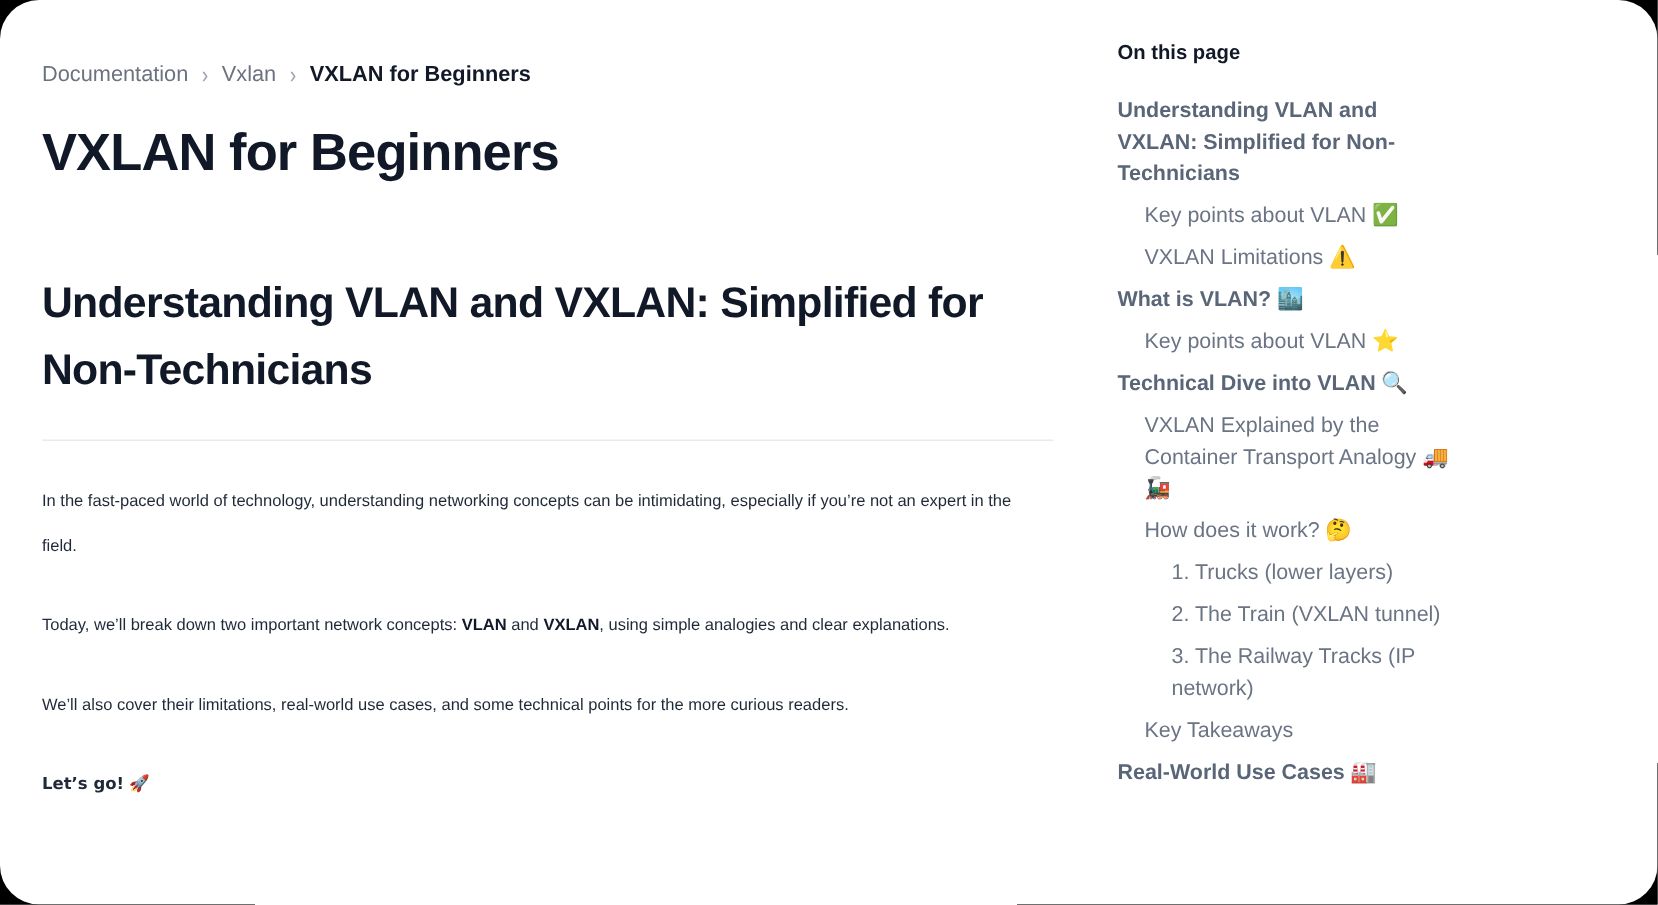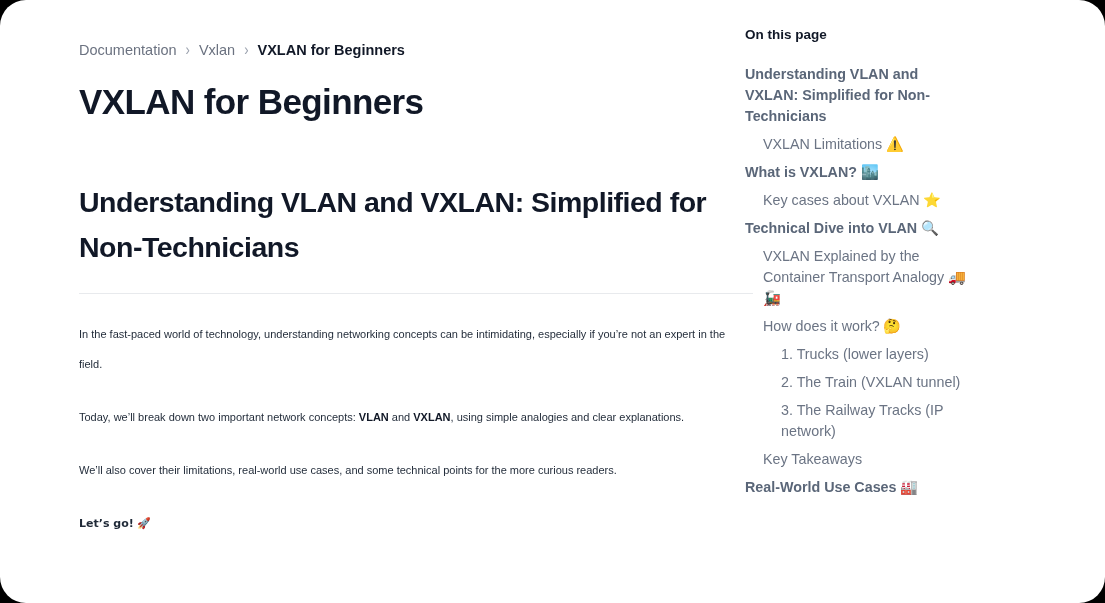--- a/index.html
+++ b/index.html
@@ -22,21 +22,21 @@
   .layout {
     display: flex;
     align-items: flex-start;
     width: 100%;
     height: 100%;
   }
 
   
   .article {
     width: 745px;
-    padding: 40px 0 0 79px;
+    padding: 40px 0 0 28px;
     flex: 0 0 auto;
   }
   .breadcrumb {
     display: flex;
     align-items: center;
     font-size: 14.5px;
     line-height: 20px;
     color: #6b7280;
     white-space: nowrap;
   }
@@ -136,27 +136,30 @@
 
     </main>
 
     <aside class="toc">
       <div class="toc-heading">On this page</div>
       <ul class="toc-list" id="toc-list">
           <li class="toc-item lvl-1">
             <a class="toc-link" href="#">Understanding VLAN and VXLAN: Simplified for Non-Technicians</a>
           </li>
           <li class="toc-item lvl-2">
+            <a class="toc-link" href="#">Key points about VLAN ✅</a>
+          </li>
+          <li class="toc-item lvl-2">
             <a class="toc-link" href="#">VXLAN Limitations ⚠️</a>
           </li>
           <li class="toc-item lvl-1">
-            <a class="toc-link" href="#">What is VXLAN? 🏙️</a>
+            <a class="toc-link" href="#">What is VLAN? 🏙️</a>
           </li>
           <li class="toc-item lvl-2">
-            <a class="toc-link" href="#">Key cases about VXLAN ⭐</a>
+            <a class="toc-link" href="#">Key points about VLAN ⭐</a>
           </li>
           <li class="toc-item lvl-1">
             <a class="toc-link" href="#">Technical Dive into VLAN 🔍</a>
           </li>
           <li class="toc-item lvl-2">
             <a class="toc-link" href="#">VXLAN Explained by the Container Transport Analogy 🚚 🚂</a>
           </li>
           <li class="toc-item lvl-2">
             <a class="toc-link" href="#">How does it work? 🤔</a>
           </li>

